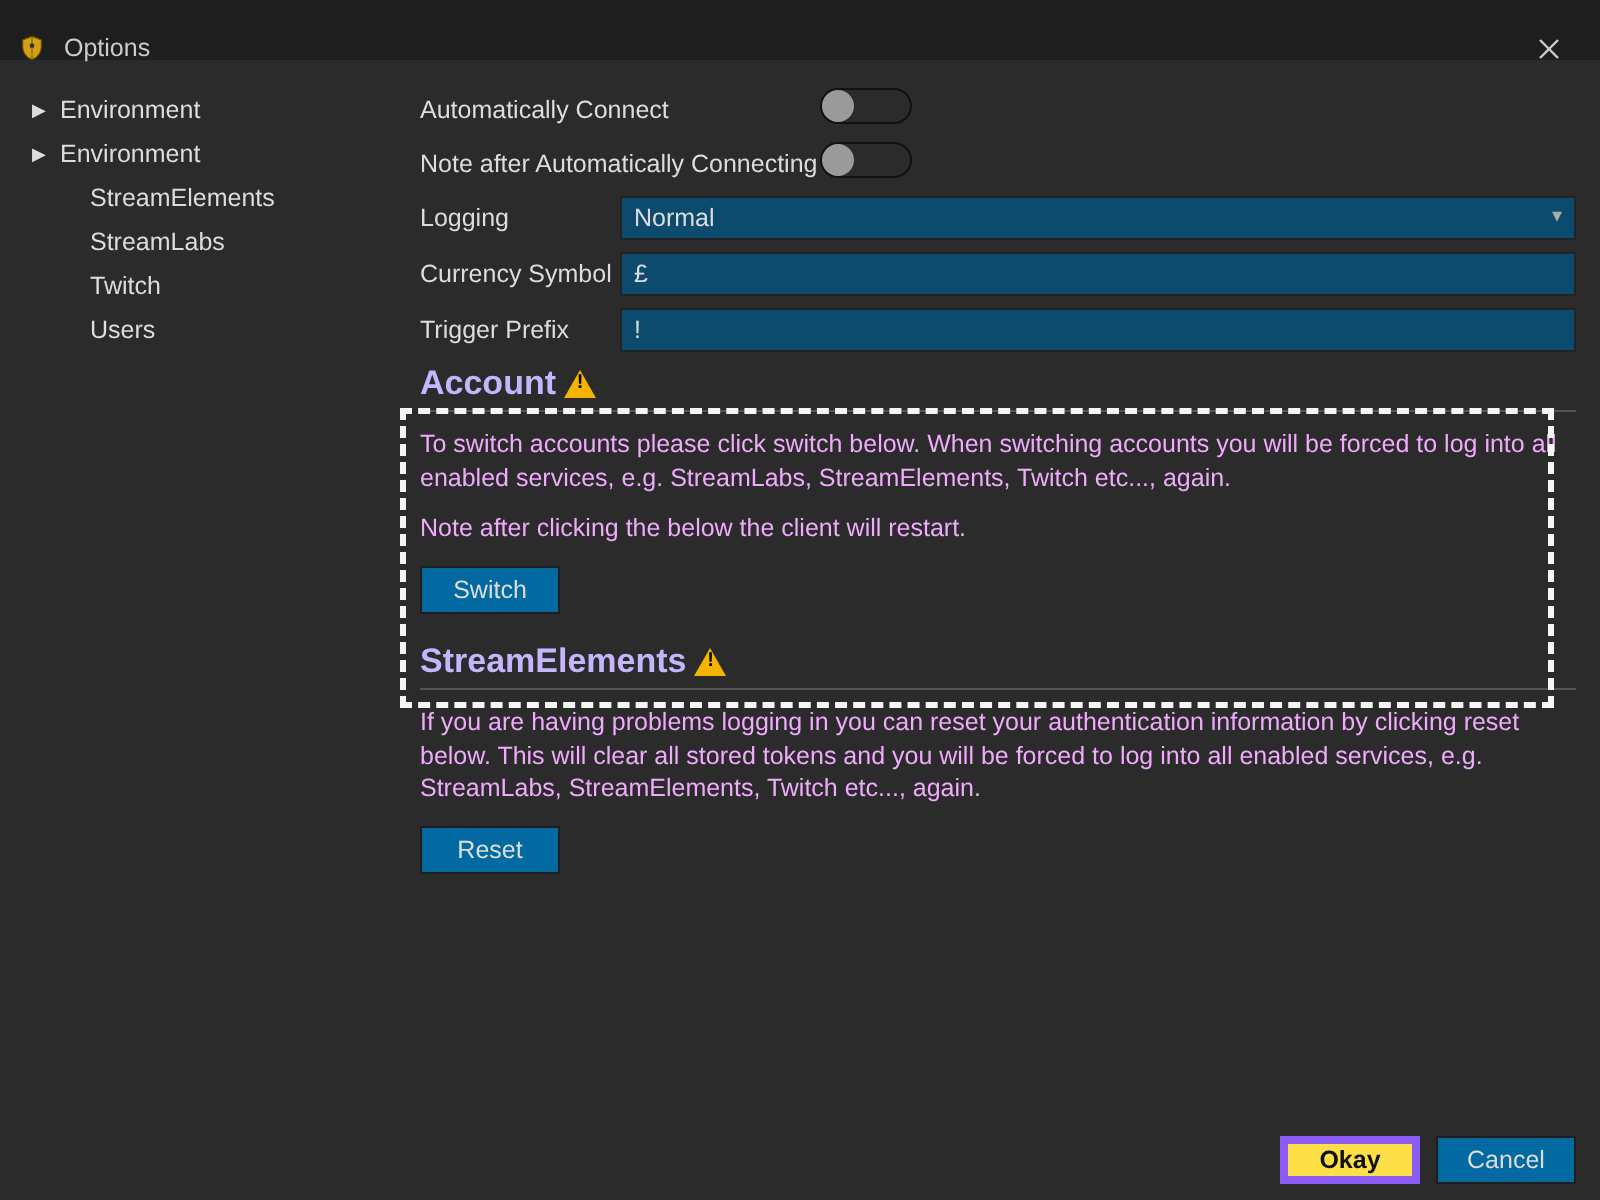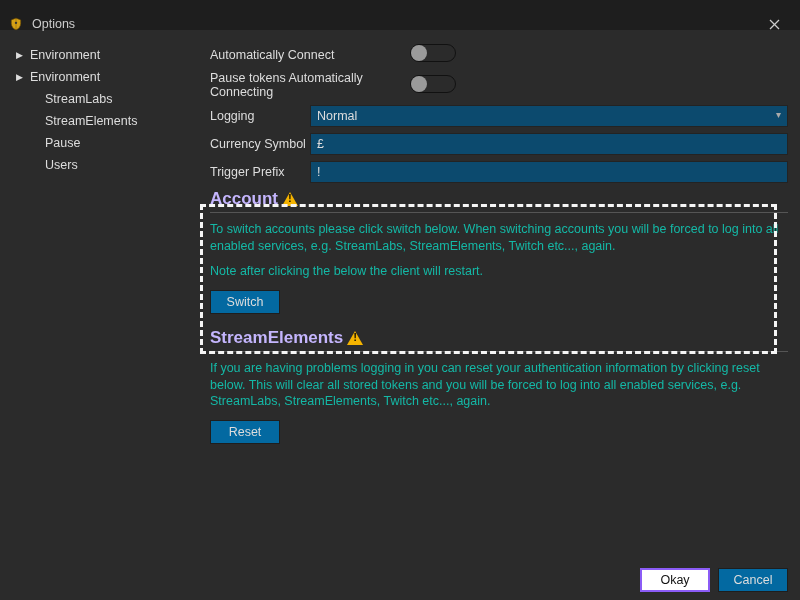--- a/index.html
+++ b/index.html
@@ -31,29 +31,29 @@
   .toggle .thumb { width: 16px; height: 16px; background:#9a9a9a; border-radius:50%; position:absolute; top:0; left:0; }
 
   
   .select, .input { width: 100%; height: 22px; background:#0c4a6e; border:1px solid #232323; color:#ddd; font-size:12.5px; padding: 0 6px; display:flex; align-items:center; position:relative; }
   .select .chev { position:absolute; right:6px; top:3px; color:#aaa; font-size:10px; }
   .input input { background:transparent; border:none; outline:none; color:#ddd; width:100%; font-size:12.5px; font-family:inherit; }
 
   
   .section-title { font-size: 17px; font-weight: bold; color:#c4b5fd; margin-top: 4px; display:flex; align-items:center; gap:4px;}
   .section-rule { height:1px; background:#555; margin: 3px 0 8px 0; }
-  .section-body { color:#14b8a6; font-size:12.5px; line-height: 1.35; margin-bottom: 10px; }
+  .section-body { color:#f0abfc; font-size:12.5px; line-height: 1.35; margin-bottom: 10px; }
   .section-body p { margin-bottom: 8px; }
 
   
   .highlight { position:absolute; border: 3px dashed #f5f5f5; pointer-events:none; }
 
   
   .btn { display:inline-flex; align-items:center; justify-content:center; min-width: 70px; height: 24px; padding: 0 14px; background:#0369a1; border:1px solid #1e1e1e; color:#ddd; font-size:12.5px; cursor:pointer; }
-  .btn.primary { background:#ffffff; border:2px solid #8b5cf6; color:#111; }
+  .btn.primary { background:#fde047; border:4px solid #8b5cf6; color:#111;font-weight:bold; }
 
   
   .footer { height: 40px; background:#2b2b2b; display:flex; align-items:center; justify-content:flex-end; gap:8px; padding: 0 12px; }
 
   
   .warn { display:inline-block; width:16px; height:14px; position:relative; }
   .warn::before { content:""; position:absolute; left:0; top:0; border-left:8px solid transparent; border-right:8px solid transparent; border-bottom:14px solid #f5b400; }
   .warn::after { content:"!"; position:absolute; left:0; top:1px; width:16px; text-align:center; font-size:10px; font-weight:bold; color:#000; }
 
   
@@ -89,47 +89,47 @@
     <div class="tree-item">
       <span class="arrow">▶</span>
       <span>Environment</span>
     </div>
     <div class="tree-item">
       <span class="arrow">▶</span>
       <span>Environment</span>
     </div>
     <div class="tree-item child">
       <span class="arrow">▶</span>
+      <span>StreamElements</span>
+    </div>
+    <div class="tree-item child">
+      <span class="arrow">▶</span>
       <span>StreamLabs</span>
     </div>
     <div class="tree-item child">
       <span class="arrow">▶</span>
-      <span>StreamElements</span>
-    </div>
-    <div class="tree-item child">
-      <span class="arrow">▶</span>
-      <span>Pause</span>
+      <span>Twitch</span>
     </div>
     <div class="tree-item child">
       <span class="arrow">▶</span>
       <span>Users</span>
     </div>
   </div>
 
   <div class="content">
 
     <div class="row">
       <div class="label">Automatically Connect</div>
       <div class="control">
         <span class="toggle"><span class="thumb"></span></span>
       </div>
     </div>
 
     <div class="row">
-      <div class="label">Pause tokens Automatically Connecting</div>
+      <div class="label">Note after Automatically Connecting</div>
       <div class="control">
         <span class="toggle"><span class="thumb"></span></span>
       </div>
     </div>
 
     <div class="row">
       <div class="label" style="width:100px">Logging</div>
       <div class="control">
         <div class="select">
           <span>Normal</span>

